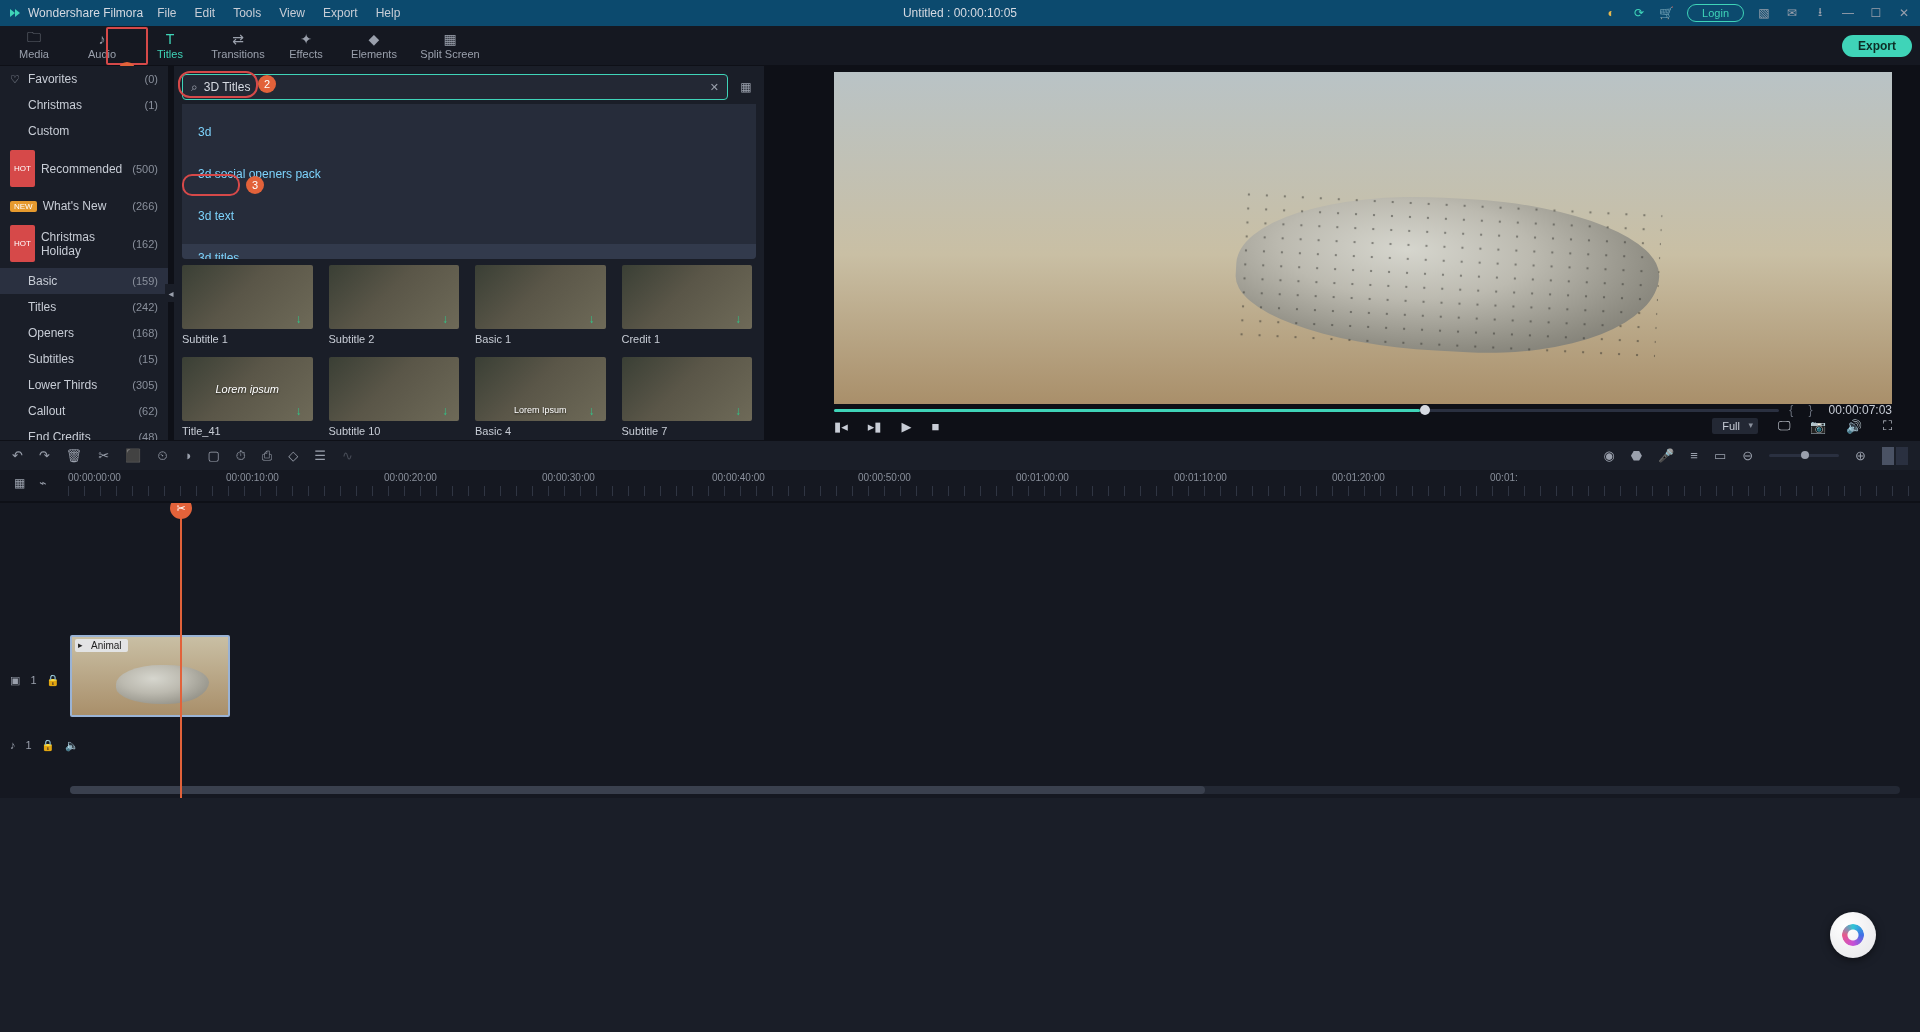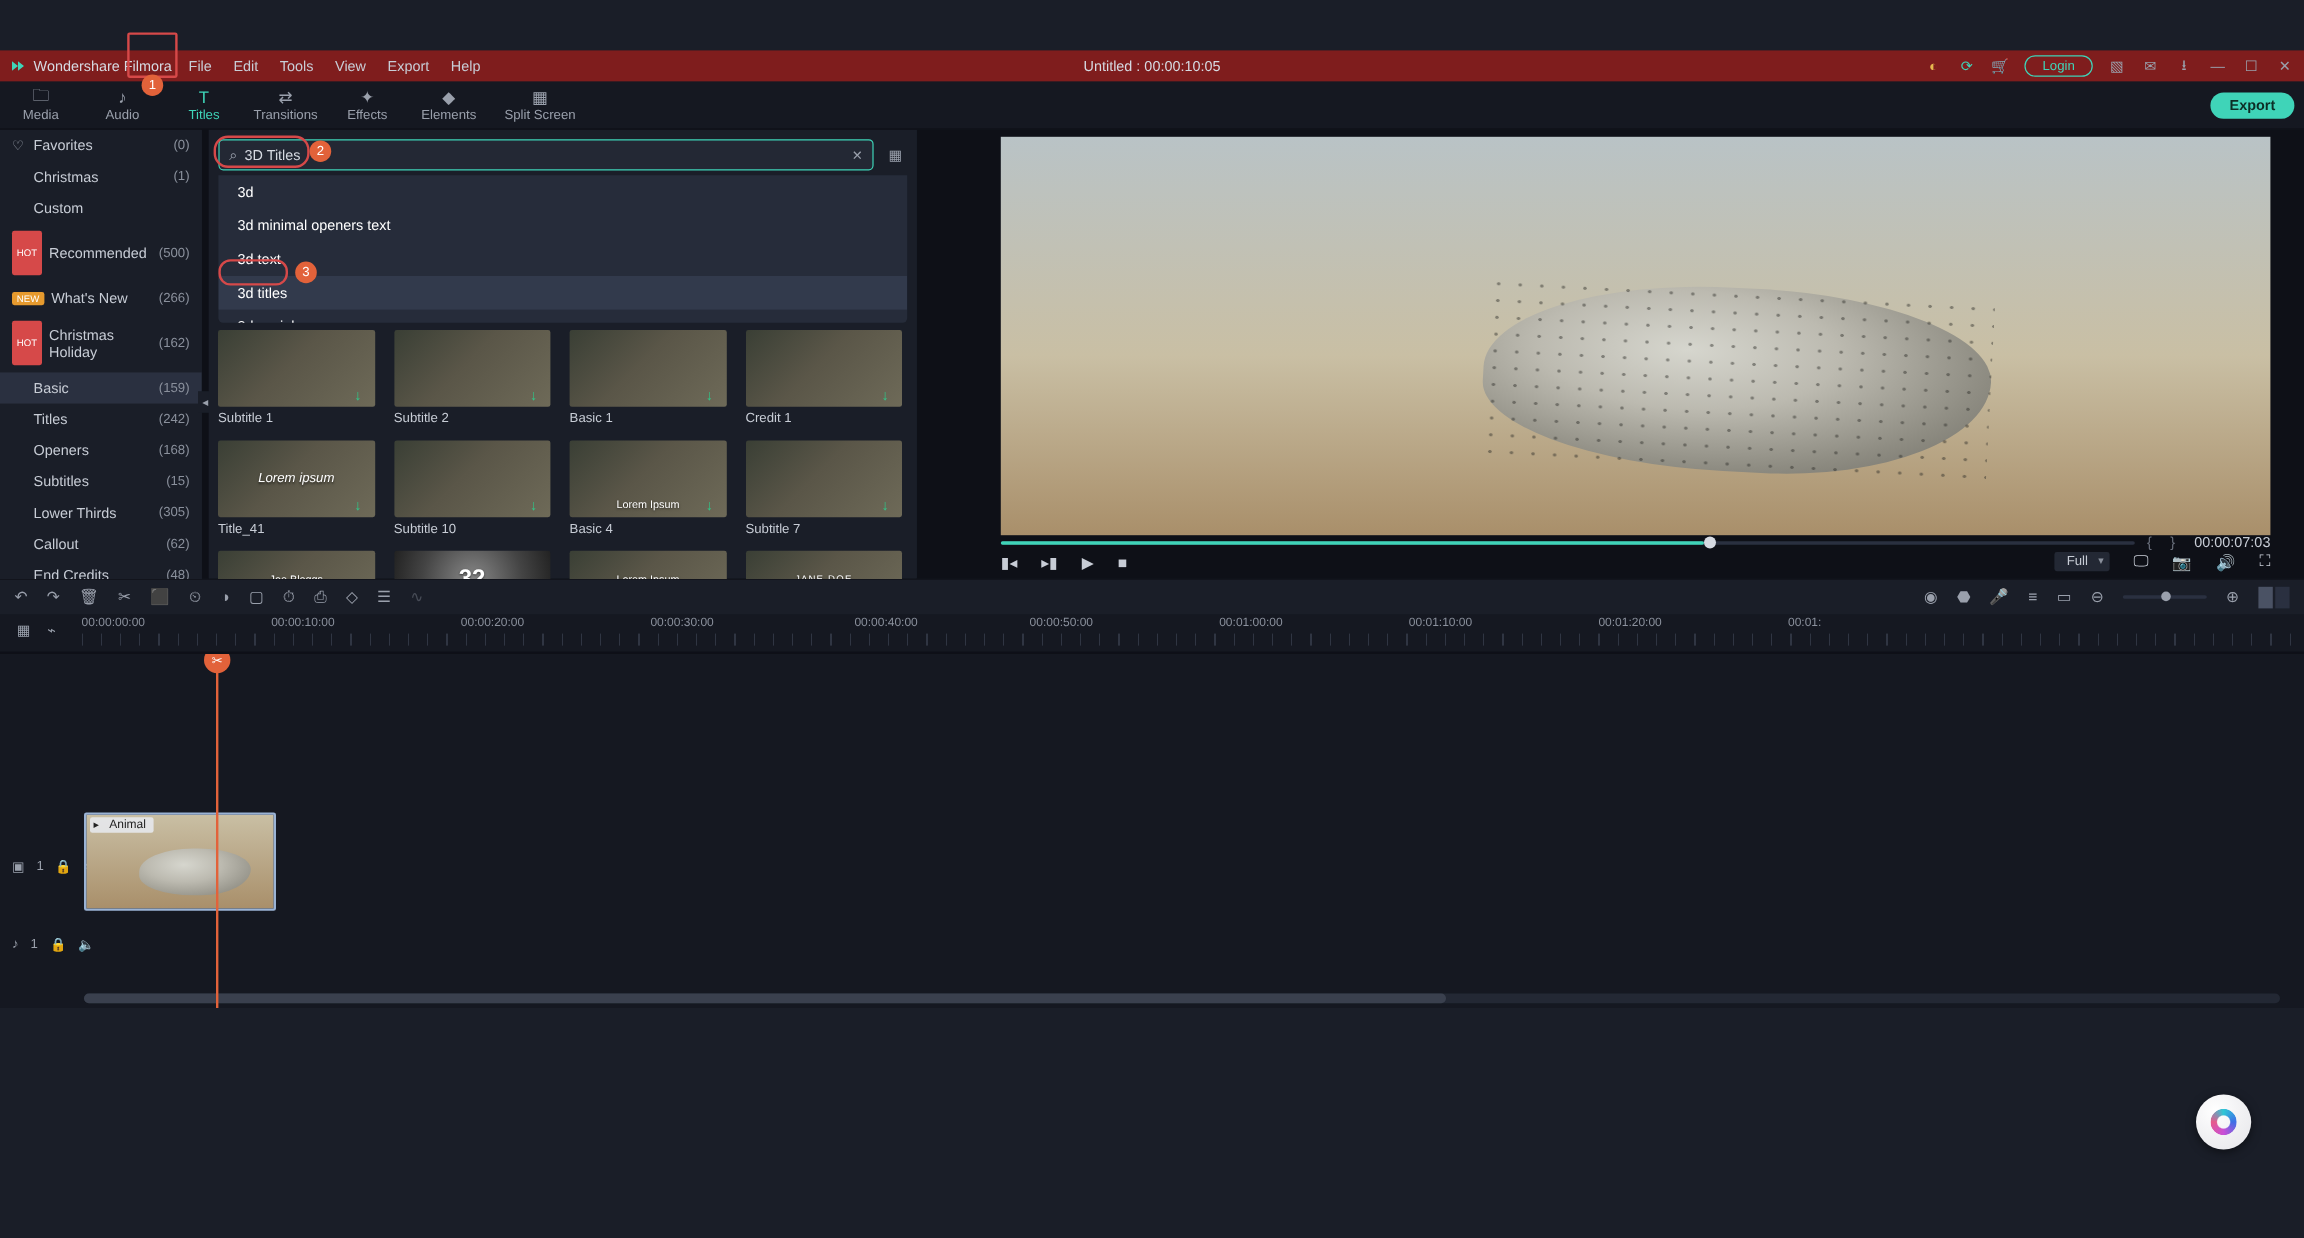--- a/index.html
+++ b/index.html
@@ -1,19 +1,19 @@
 <!DOCTYPE html>
 <html><head>
 <meta charset="utf-8">
 <style>
 * { margin: 0; padding: 0; box-sizing: border-box; font-family: -apple-system, "Segoe UI", Arial, sans-serif; }
 body { background: #1a1e28; color: #c8cdd6; font-size: 12px; overflow: hidden; width: 1920px; height: 1032px; position: relative; }
 
 
-.titlebar { height: 26px; background: #7f1d1d; display: flex; align-items: center; padding: 0 8px; margin-top: 42px; }
+.titlebar { height: 26px; background: #0c4a6e; display: flex; align-items: center; padding: 0 8px; }
 .titlebar .app-logo { width: 14px; height: 14px; margin-right: 6px; display:flex; align-items:center; justify-content:center; }
 .titlebar .app-name { font-size: 12px; color: #d6dae2; margin-right: 14px; }
 .titlebar .menu-item { font-size: 12px; color: #c8cdd6; margin-right: 18px; cursor: pointer; }
 .titlebar .project-title { position: absolute; left: 50%; transform: translateX(-50%); font-size: 12px; color: #d6dae2; }
 .titlebar .right-group { margin-left: auto; display: flex; align-items: center; gap: 12px; }
 .titlebar .login-btn { border: 1px solid #3fd4b8; color: #3fd4b8; padding: 2px 14px; border-radius: 10px; font-size: 11px; }
 .titlebar .ticon { width:16px; height:16px; display:flex; align-items:center; justify-content:center; color:#9aa0ac; cursor:pointer; }
 .titlebar .ticon.yellow { color:#e6b84f; }
 .titlebar .ticon.teal { color:#3fd4b8; }
 .titlebar .ticon.orange { color:#e6834f; }
@@ -52,21 +52,21 @@
 .browser { flex:1; background:#1a1e28; display:flex; flex-direction:column; padding:8px 8px 0 8px; max-width: 590px; position:relative; }
 .search-row { display:flex; align-items:center; gap:8px; margin-bottom:4px; }
 .searchbox { flex:1; background:#232834; border:1px solid #3fd4b8; border-radius:4px; height:26px; display:flex; align-items:center; padding:0 8px; }
 .searchbox .mag { color:#9aa0ac; margin-right:6px; font-size:12px; }
 .searchbox input { flex:1; background:transparent; border:none; outline:none; color:#d6dae2; font-size:12px; }
 .searchbox .clear { color:#9aa0ac; cursor:pointer; font-size:11px; }
 .grid-toggle { width:20px; height:20px; color:#9aa0ac; display:flex; align-items:center; justify-content:center; cursor:pointer; }
 
 
 .suggestions { background:#262c3a; border-radius:0 0 4px 4px; margin-bottom:6px; overflow:hidden; }
-.suggestions .sug { padding:7px 16px; font-size:12px; color:#ffffff; cursor:pointer; }
+.suggestions .sug { padding:7px 16px; font-size:12px; color:#7dd3fc; cursor:pointer;margin-top:14px; }
 .suggestions .sug.hover { background:#323a4c; }
 
 
 .thumb-grid { display:grid; grid-template-columns: repeat(4, 1fr); gap:12px 16px; overflow-y:auto; padding-right:4px; padding-bottom:4px; }
 .thumb-item { display:flex; flex-direction:column; gap:4px; cursor:pointer; }
 .thumb { width:100%; height:64px; background:linear-gradient(135deg,#3a3f35 0%,#5a5648 45%,#6e6a58 100%); position:relative; border-radius:2px; overflow:hidden; display:flex; align-items:center; justify-content:center; color:#fff; font-size:10px; }
 .thumb .overlay-text { position:absolute; color:#fff; text-shadow:0 1px 2px rgba(0,0,0,.6); font-size:11px; }
 .thumb .dl { position:absolute; right:3px; bottom:3px; width:14px; height:14px; color:#2fc789; font-size:12px; }
 .thumb-label { font-size:11px; color:#c8cdd6; }
 
@@ -282,21 +282,21 @@
         <span class="clear">✕</span>
       </div>
       <span class="grid-toggle">▦</span>
     </div>
 
     <div class="redbox" style="left:4px; top:5px; width:80px; height:27px; border-radius:12px;"></div>
     <div class="badge-circle" style="left:84px; top:9px;">2</div>
 
     <div class="suggestions">
       <div class="sug">3d</div>
-      <div class="sug">3d minimal openers text</div>
+      <div class="sug">3d social openers pack</div>
       <div class="sug">3d text</div>
       <div class="sug hover">3d titles</div>
       <div class="sug">3d social</div>
     </div>
 
     <div class="redbox" style="left:8px; top:108px; width:58px; height:22px; border-radius:10px;"></div>
     <div class="badge-circle" style="left:72px; top:110px;">3</div>
 
     <div class="thumb-grid">
 

